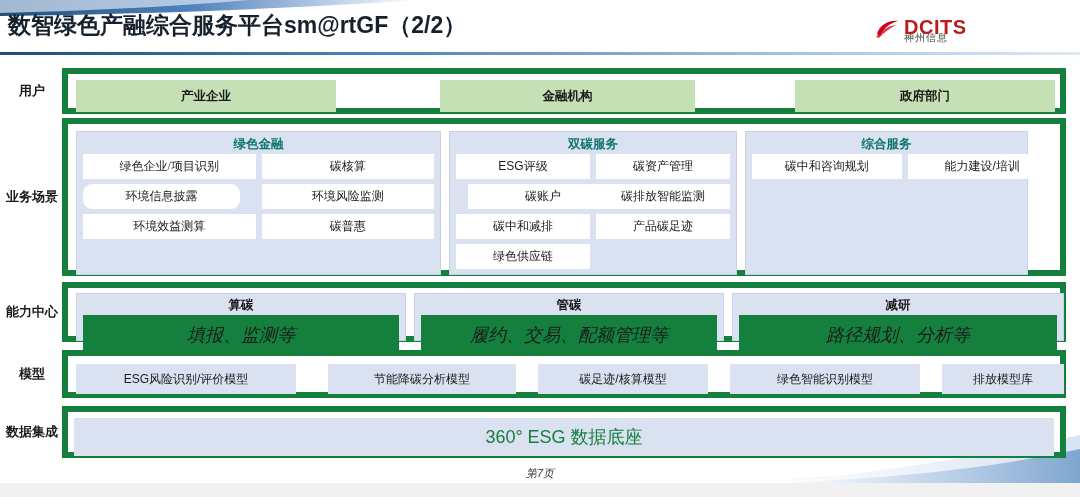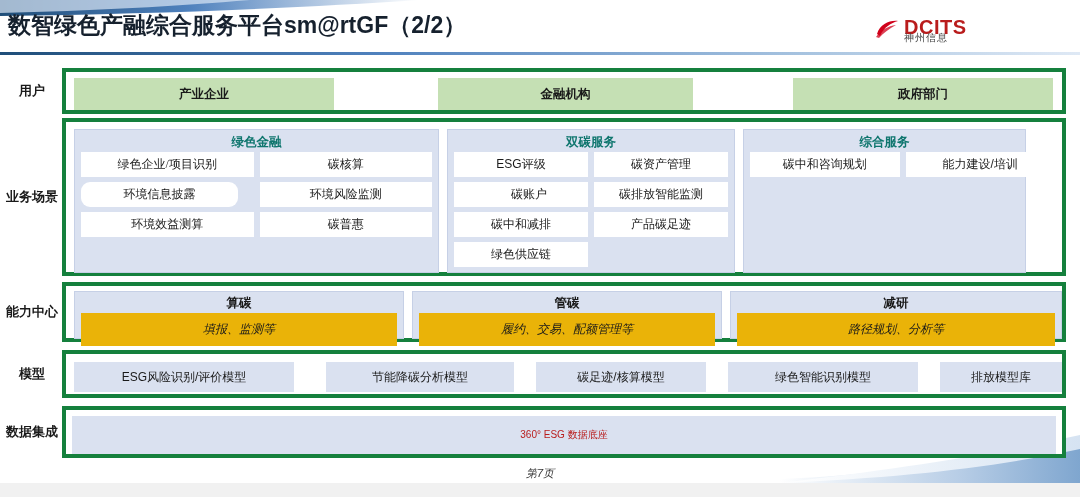--- a/index.html
+++ b/index.html
@@ -31,21 +31,21 @@
   .logo-cn{position:absolute;left:30px;top:17px;font-size:10px;color:#444;letter-spacing:1px;}
 
   
   .rowlabel{
     position:absolute;left:6px;width:52px;
     text-align:center;font-size:13px;font-weight:bold;color:#1a1a1a;
     line-height:16px;
   }
   .panel{
     position:absolute;left:62px;width:1004px;
-    border:4px solid #15803d;background:#ffffff;box-sizing:border-box;
+    border:6px solid #15803d;background:#ffffff;box-sizing:border-box;
   }
 
   
   #row-user{top:68px;height:46px;}
   .user-chip{
     position:absolute;top:6px;height:32px;background:#c5e0b4;
     display:flex;align-items:center;justify-content:center;
     font-size:12.5px;font-weight:bold;color:#1a1a1a;
   }
 
@@ -70,39 +70,39 @@
   #row-cap{top:282px;height:60px;}
   .capgroup{
     position:absolute;top:5px;height:48px;background:#dae1f0;
     border:1px solid #c6d0e6;box-sizing:border-box;
   }
   .capgroup-title{
     position:absolute;left:0;right:0;top:3px;text-align:center;
     font-size:12.5px;font-weight:bold;color:#1a1a1a;
   }
   .capcell{
-    position:absolute;left:6px;right:6px;top:21px;height:33px;background:#eab308;
-    display:flex;align-items:center;justify-content:center;
-    font-size:12px;font-style:italic;color:#1a1a1a;
+    position:absolute;left:6px;right:6px;top:21px;height:40px;background:#15803d;
+    display:flex;align-items:center;justify-content:center;
+    font-size:18px;font-style:italic;color:#1a1a1a;
   }
 
   
   #row-model{top:350px;height:48px;}
   .modelcell{
     position:absolute;top:8px;height:30px;background:#dae1f0;
     display:flex;align-items:center;justify-content:center;
     font-size:12px;color:#1a1a1a;white-space:nowrap;
   }
 
   
   #row-data{top:406px;height:52px;}
   .datacell{
     position:absolute;left:6px;right:6px;top:6px;height:38px;background:#dae1f0;
     display:flex;align-items:center;justify-content:center;
-    font-size:10px;color:#b91c1c;
+    font-size:18px;color:#15803d;
   }
 
   .footer{
     position:absolute;left:0;top:466px;width:1080px;text-align:center;
     font-size:11px;font-style:italic;color:#333;
   }
 </style>
 </head>
 <body>
 
@@ -189,21 +189,21 @@
       </div>
     </div>
     <div class="bizgroup" style="left: 381px; width: 288px;">
       <div class="bizgroup-title">双碳服务</div>
       <div class="bizcell" style="left: 6px; width: 134px; top: 22px;">
         <span>ESG评级</span>
       </div>
       <div class="bizcell" style="left: 146px; width: 134px; top: 22px;">
         <span>碳资产管理</span>
       </div>
-      <div class="bizcell" style="left: 6px; width: 134px; top: 52px; padding-left: 16px;">
+      <div class="bizcell" style="left: 18px; width: 134px; top: 52px; padding-left: 16px;">
         <span>碳账户</span>
       </div>
       <div class="bizcell" style="left: 146px; width: 134px; top: 52px;">
         <span>碳排放智能监测</span>
       </div>
       <div class="bizcell" style="left: 6px; width: 134px; top: 82px;">
         <span>碳中和减排</span>
       </div>
       <div class="bizcell" style="left: 146px; width: 134px; top: 82px;">
         <span>产品碳足迹</span>

